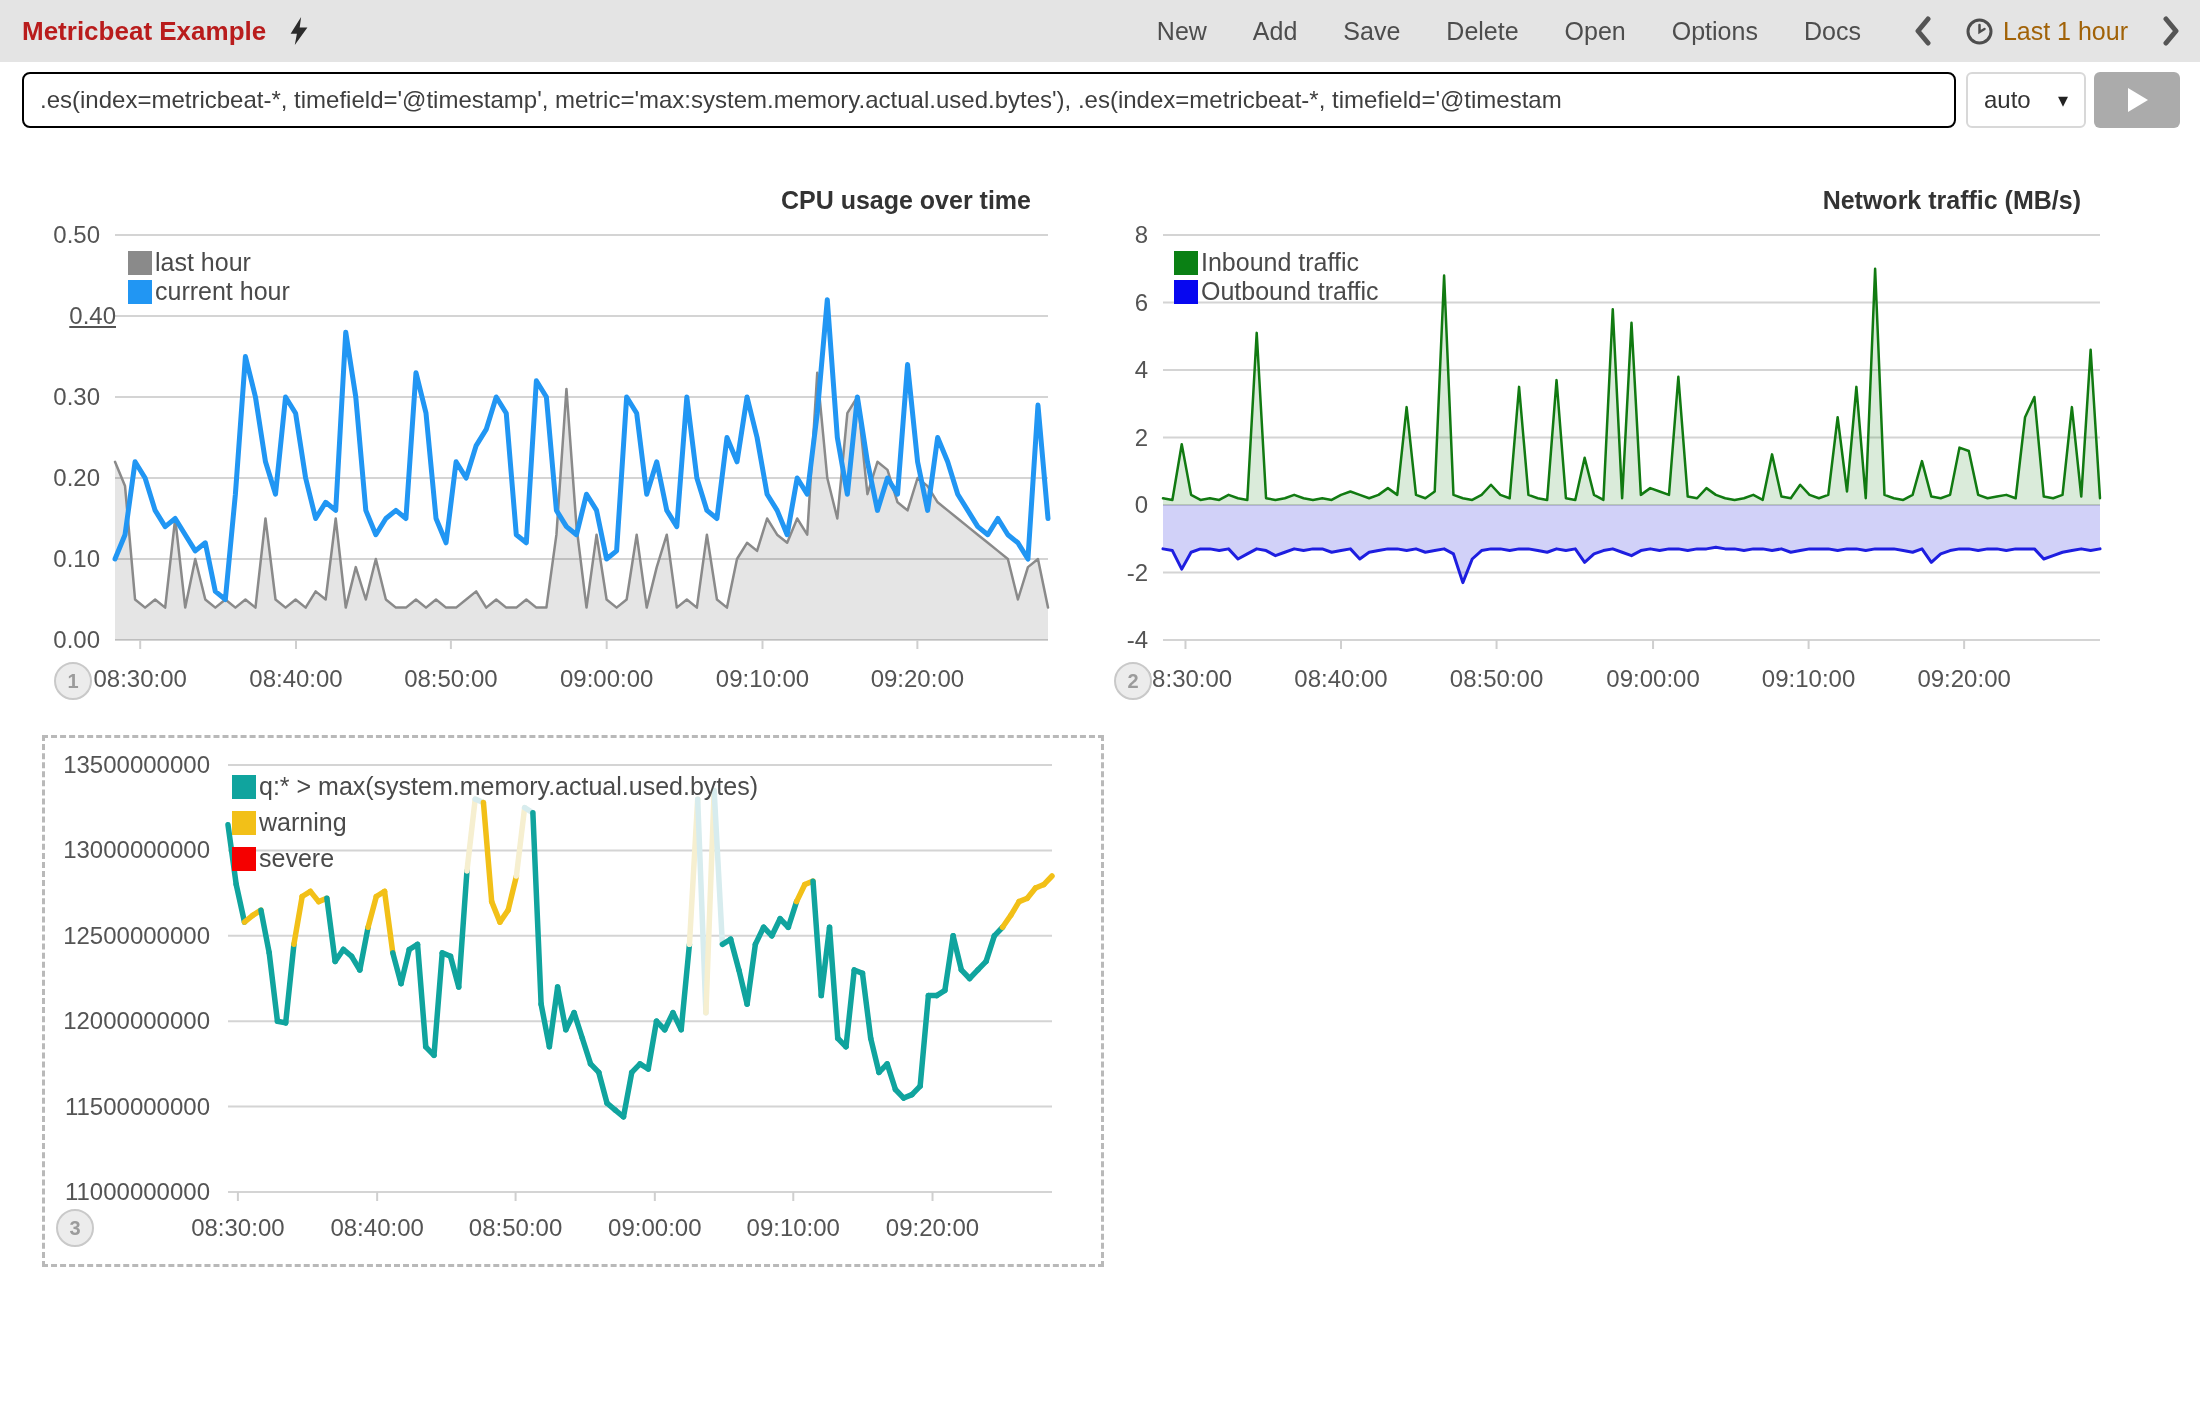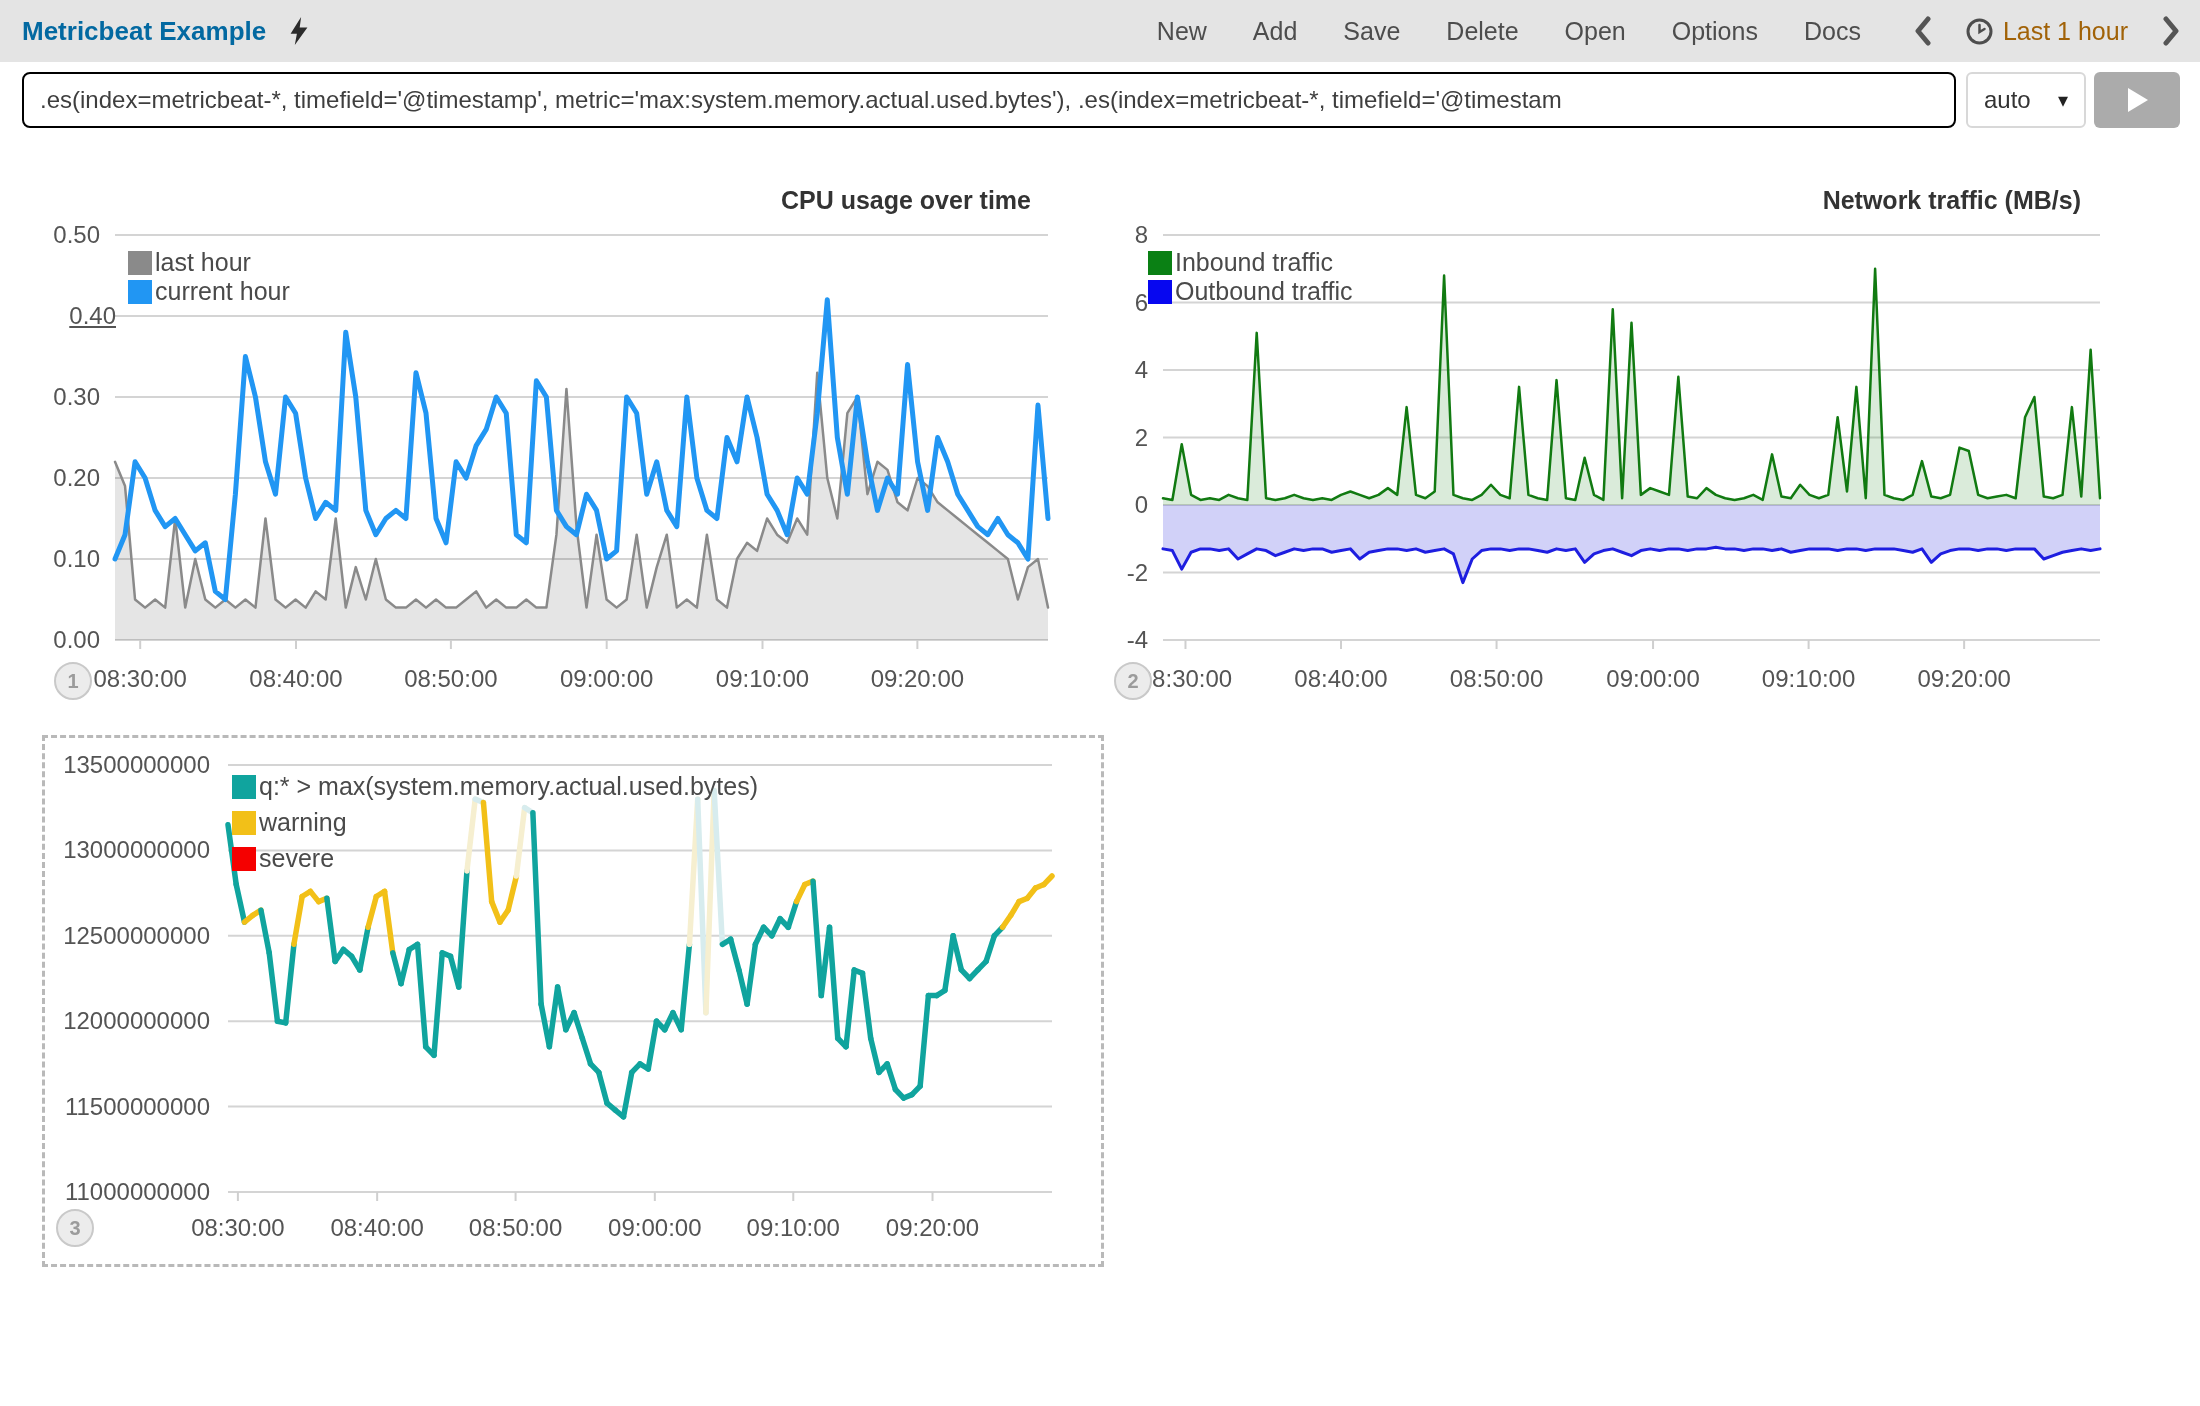--- a/index.html
+++ b/index.html
@@ -7,21 +7,21 @@
   body {
     position:relative; width:2200px; height:1406px; overflow:hidden;
     font-family:"Liberation Sans", sans-serif;
   }
   
   .topbar {
     position:absolute; left:0; top:0; width:2200px; height:62px;
     background:#e4e4e4; display:flex; align-items:center;
     padding:0 20px 0 22px;
   }
-  .app-title { display:flex; align-items:center; gap:24px; font-size:26px; font-weight:bold; color:#0369a1; }
+  .app-title { display:flex; align-items:center; gap:24px; font-size:26px; font-weight:bold; color:#b91c1c; }
   .nav-items { margin-left:auto; display:flex; align-items:center; }
   .nav-item { font-size:25px; color:#4d4d4d; margin:0 23px; cursor:pointer; }
   .timepicker { display:flex; align-items:center; gap:34px; margin-left:30px; }
   .tp-chev { cursor:pointer; display:flex; align-items:center; }
   .tp-main { display:flex; align-items:center; gap:10px; font-size:25px; color:#a16207; cursor:pointer; }
   
   .query-input {
     position:absolute; left:22px; top:72px; width:1934px; height:56px;
     border:2px solid #000000; border-radius:8px; background:#fff;
     font-family:"Liberation Sans", sans-serif; font-size:24px; color:#3e3e3e;
@@ -302,21 +302,21 @@
     <div class="ylab" style="left: 1078px; width: 70px; top: 422.5px;">2</div>
     <div class="ylab" style="left: 1078px; width: 70px; top: 490px;">0</div>
     <div class="ylab" style="left: 1078px; width: 70px; top: 557.5px;">-2</div>
     <div class="ylab" style="left: 1078px; width: 70px; top: 625px;">-4</div>
     <div class="xlab" style="left: 1105.49px; top: 664px;">08:30:00</div>
     <div class="xlab" style="left: 1261.03px; top: 664px;">08:40:00</div>
     <div class="xlab" style="left: 1416.57px; top: 664px;">08:50:00</div>
     <div class="xlab" style="left: 1573.05px; top: 664px;">09:00:00</div>
     <div class="xlab" style="left: 1728.59px; top: 664px;">09:10:00</div>
     <div class="xlab" style="left: 1884.13px; top: 664px;">09:20:00</div>
-    <div class="legend row" style="left: 1148px; top: 248px;">
+    <div class="legend row" style="left: 1174px; top: 248px;">
       <div class="legend-item">
         <span class="legend-swatch" style="background: rgb(10, 128, 20);"></span>
         <span class="legend-label">Inbound traffic</span>
       </div>
       <div class="legend-item">
         <span class="legend-swatch" style="background: rgb(7, 7, 240);"></span>
         <span class="legend-label">Outbound traffic</span>
       </div>
     </div>
     <div class="badge" style="left: 1114px; top: 662px;">2</div>

